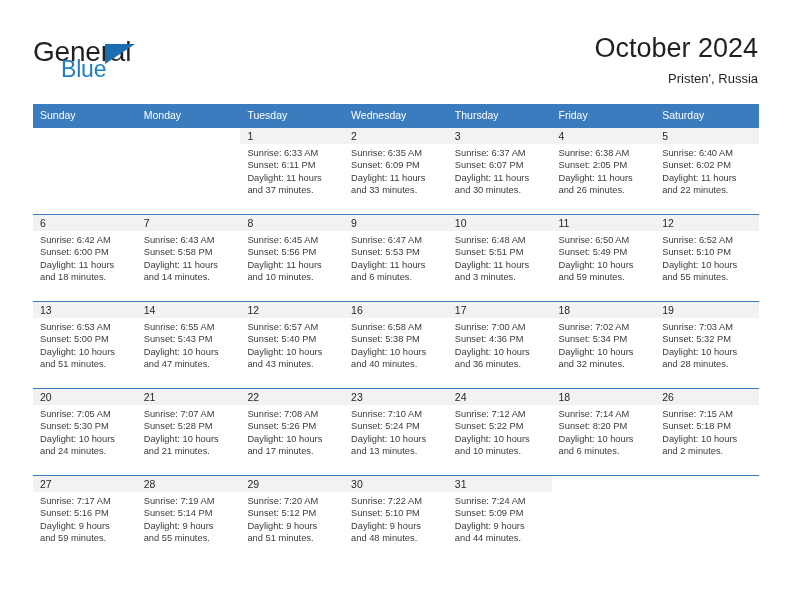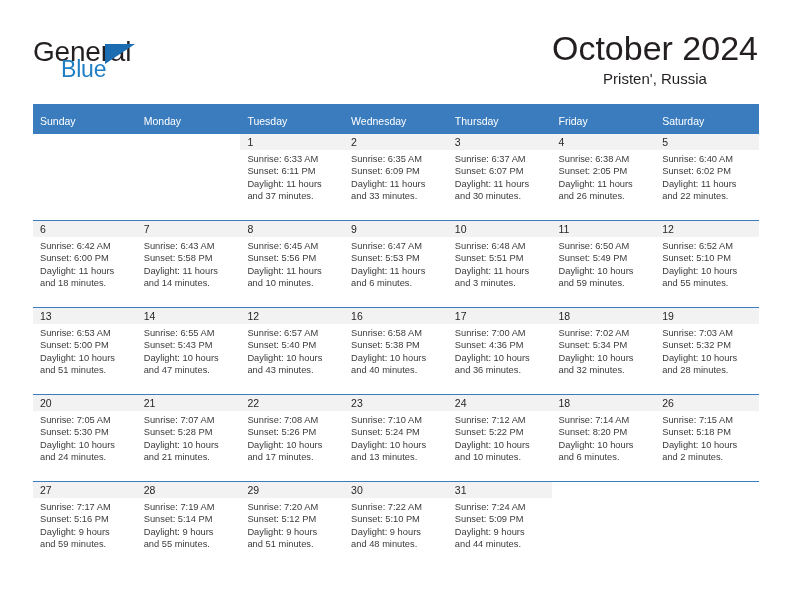--- a/index.html
+++ b/index.html
@@ -62,51 +62,50 @@
     border-bottom: 20px solid transparent;
   }
 
   .title-block {
     position: absolute;
     right: 34px;
     top: 32px;
     text-align: right;
   }
   .cal-title {
-    font-size: 34px;
+    font-size: 27px;
     font-weight: normal;
     color: #231f20;
     line-height: 32px;
     white-space: nowrap;
   }
   .cal-subtitle {
     margin-top: 6px;
-    font-size: 15px;
+    font-size: 13px;
     color: #231f20;
     line-height: 18px;
     white-space: nowrap;
-    text-align: center;
   }
 
   
   .calendar {
     position: absolute;
     left: 33px;
     top: 104px;
     width: 726px;
     border-collapse: collapse;
     table-layout: fixed;
   }
   .calendar th {
     background: #3a7cbe;
     color: #ffffff;
     font-size: 10.5px;
     font-weight: normal;
     text-align: left;
-    padding: 11px 0 5px 7px;
+    padding: 5px 0 5px 7px;
     line-height: 13px;
     height: 13px;
     border: none;
   }
   .calendar td {
     vertical-align: top;
     padding: 0;
     border: none;
     border-top: 1.5px solid #3a7cbe;
     height: 86px;

